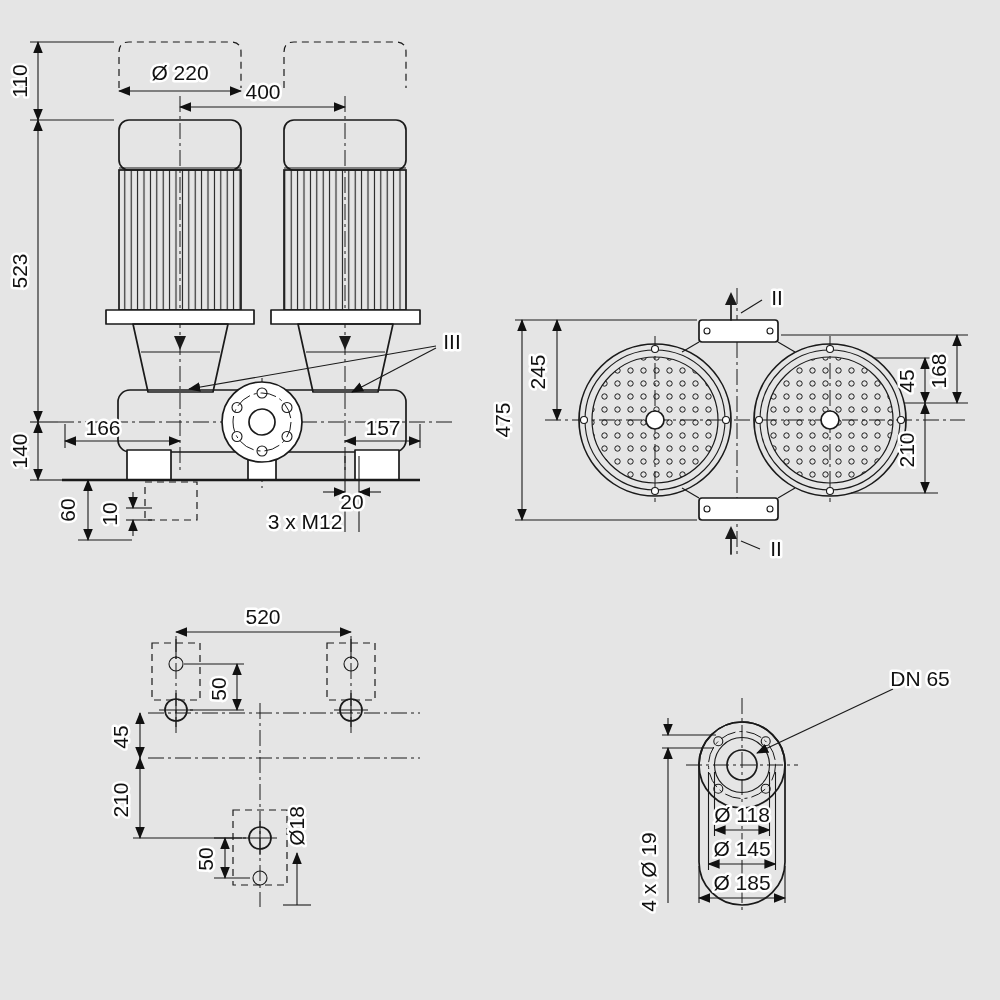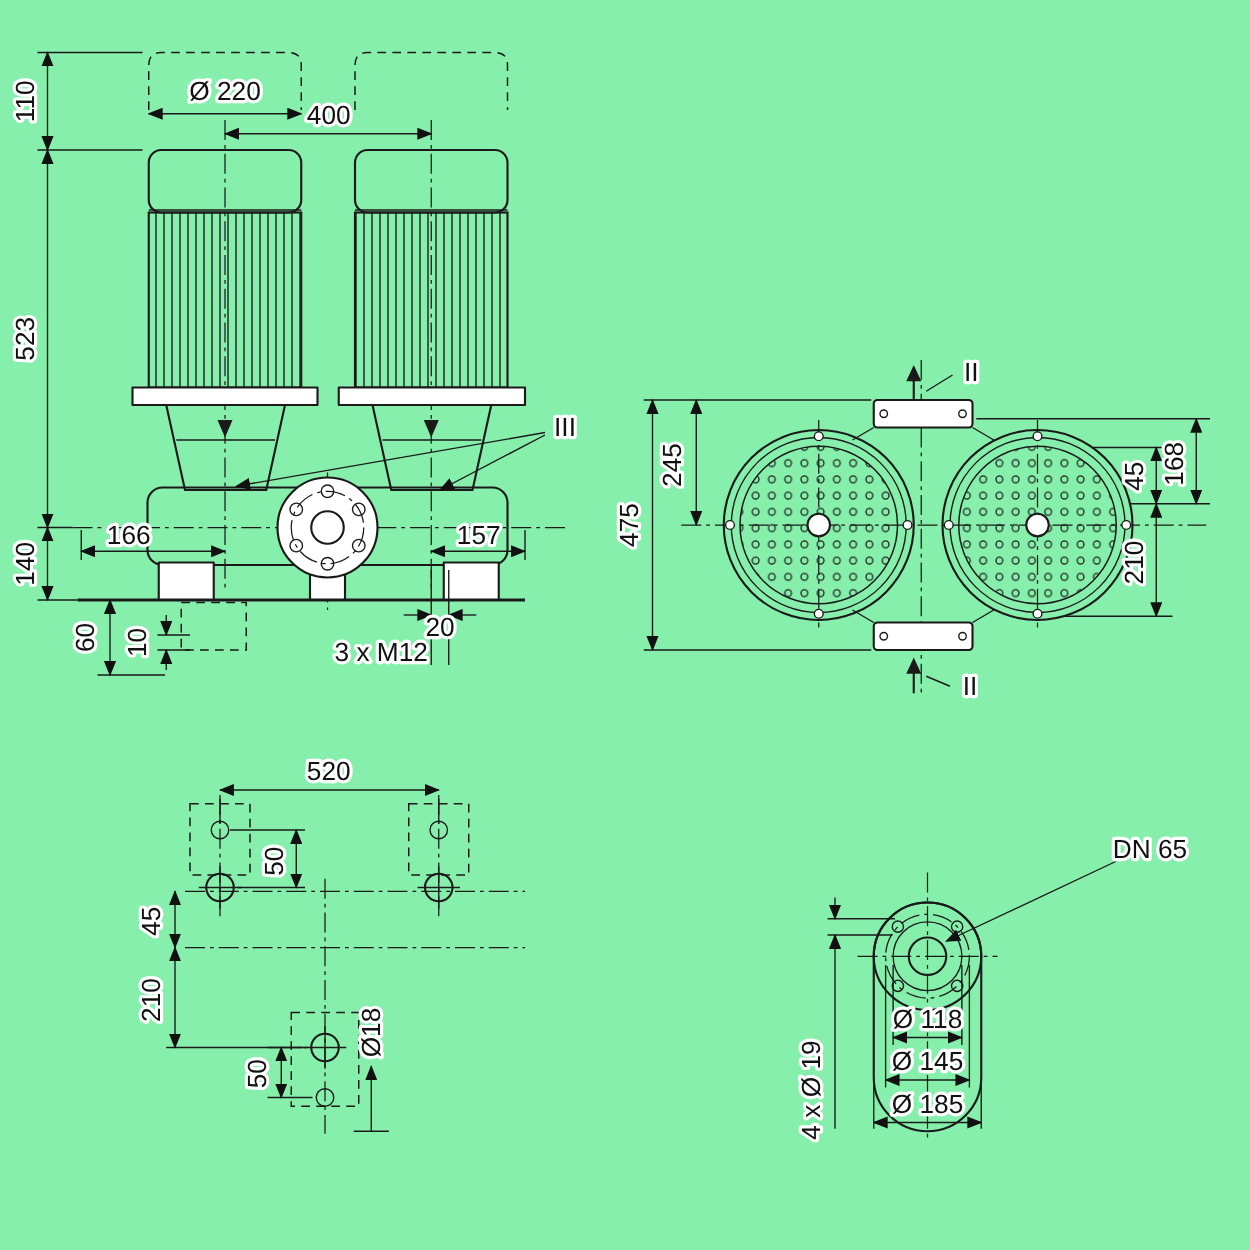--- a/index.html
+++ b/index.html
@@ -1,16 +1,16 @@
 <!DOCTYPE html>
 <html><head>
 <meta charset="utf-8">
 <style>
   html,body{margin:0;padding:0;background:#ffffff;}
-  .page{width:1000px;height:1000px;background:#86efac;position:relative;overflow:hidden;}
+  .page{width:1000px;height:1000px;background:#e5e5e5;position:relative;overflow:hidden;}
   svg{display:block;}
   .ln{stroke:#1a1a1a;stroke-width:1.7;fill:none;stroke-linejoin:round;stroke-linecap:round;}
   .thin{stroke:#1a1a1a;stroke-width:1.1;fill:none;}
   .dim{stroke:#1a1a1a;stroke-width:1.1;fill:none;}
   .cl{stroke:#1a1a1a;stroke-width:1;fill:none;stroke-dasharray:16 4 3 4;}
   .dash{stroke:#1a1a1a;stroke-width:1.2;fill:none;stroke-dasharray:7 5;}
   .base{stroke:#1a1a1a;stroke-width:2.3;fill:none;}
   .fill{fill:#1a1a1a;stroke:none;}
   .wh{fill:#ffffff;}
   text.d{font-family:"Liberation Sans",sans-serif;font-size:21px;fill:#111;

